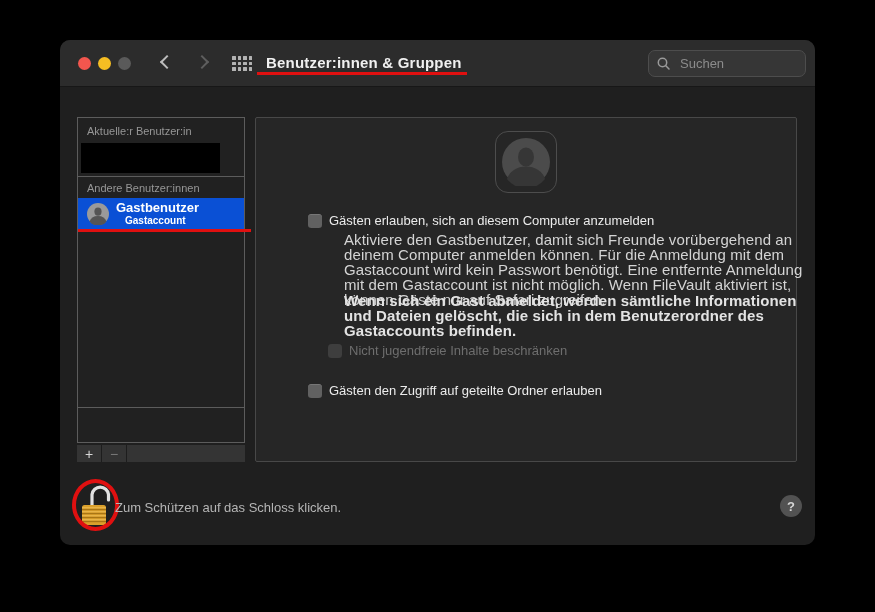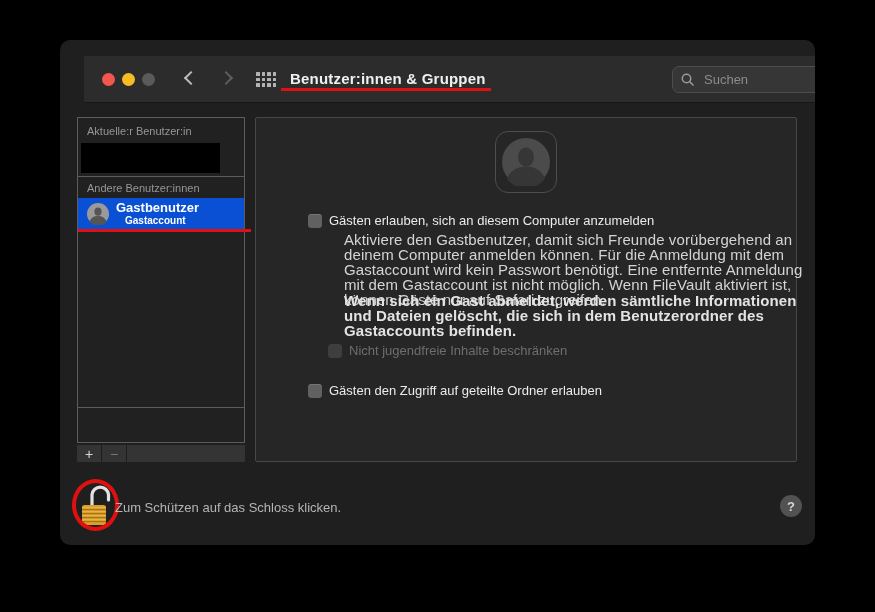--- a/index.html
+++ b/index.html
@@ -5,22 +5,22 @@
   * { margin:0; padding:0; box-sizing:border-box; }
   html,body { background:#000; }
   body { font-family:"Liberation Sans","DejaVu Sans",sans-serif; }
   #stage { position:relative; width:875px; height:612px; background:#000; overflow:hidden; }
 
   
   .window { position:absolute; left:60px; top:40px; width:755px; height:505px;
             background:#1f1f1f; border-radius:10px; overflow:hidden; }
 
   
-  .titlebar { position:absolute; left:0; top:16px; width:100%; height:47px;
-              background:#2c2c2c; border-bottom:1px solid #171717;margin-left:24px; }
+  .titlebar { position:absolute; left:0; top:0; width:100%; height:47px;
+              background:#2c2c2c; border-bottom:1px solid #171717; }
   .tl { position:absolute; top:17px; width:13px; height:13px; border-radius:50%; }
   .tl.red   { left:18px; background:#f2564e; }
   .tl.yellow{ left:38px; background:#f5bd23; }
   .tl.gray  { left:58px; background:#5a5a5a; }
 
   .chev { position:absolute; top:17px; width:10px; height:10px;
           border-left:2px solid #bdbdbd; border-bottom:2px solid #bdbdbd; }
   .chev.back { left:102px; transform:rotate(45deg); }
   .chev.fwd  { left:137px; transform:rotate(-135deg); border-color:#5e5e5e; }
 

